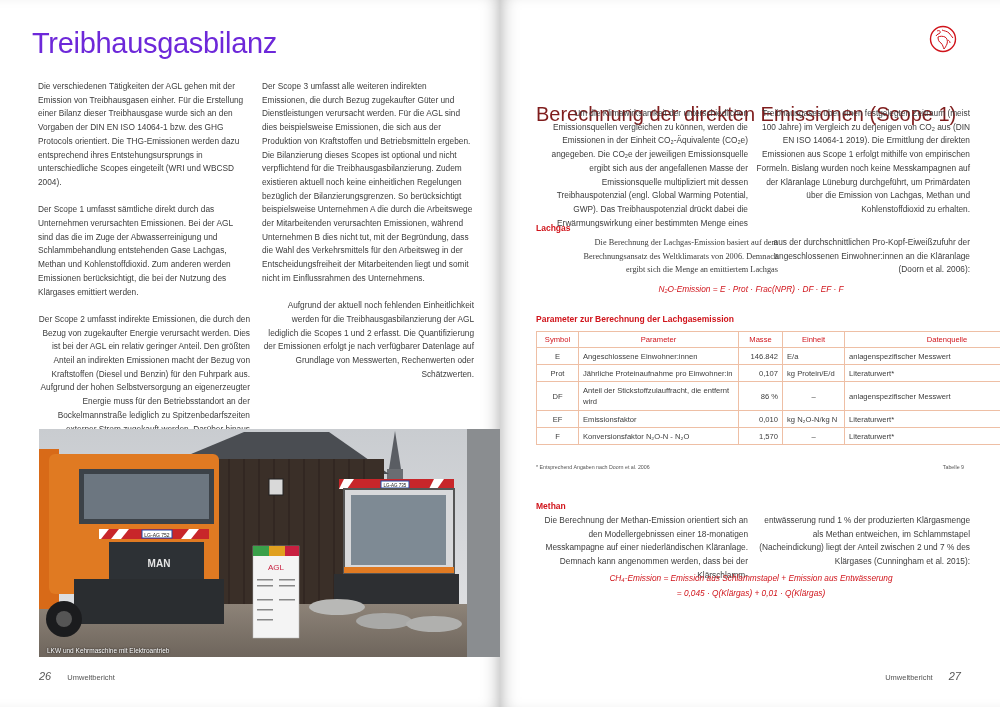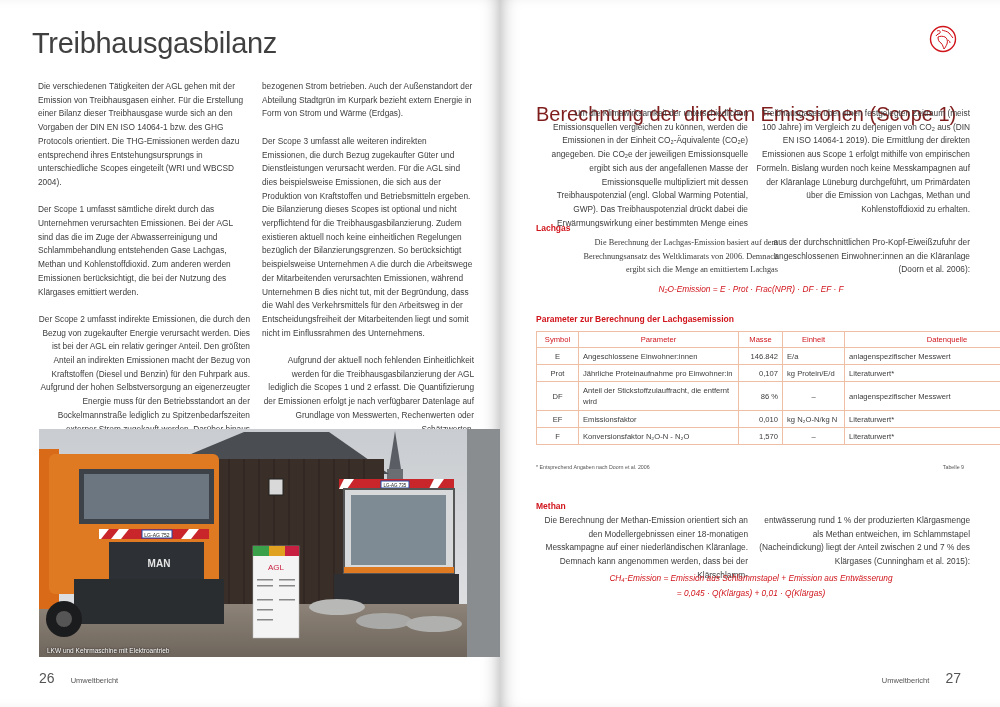--- a/index.html
+++ b/index.html
@@ -2,31 +2,31 @@
 <html><head>
 <meta charset="utf-8">
 <style>
   * { box-sizing: border-box; margin: 0; padding: 0; }
   html, body { width: 1000px; height: 707px; background: #3a3a3a; overflow: hidden; }
   body { font-family: "Liberation Sans", sans-serif; color: #3c3c3c; position: relative; }
   .spread { position: absolute; left: 0; top: 0; width: 1000px; height: 707px; display: flex; background: #fff; }
   .page { position: relative; width: 500px; height: 707px; background: #fff; }
   .page.left { box-shadow: inset -12px 0 18px -12px rgba(0,0,0,0.35); }
   .page.right { box-shadow: inset 12px 0 18px -12px rgba(0,0,0,0.35); }
-  .page-title { position: absolute; left: 32px; top: 27px; font-size: 29px; color: #404040; font-weight: normal; letter-spacing: -0.3px; }
+  .page-title { position: absolute; left: 32px; top: 27px; font-size: 29px; color: #6d28d9; font-weight: normal; letter-spacing: -0.3px; }
   .col { position: absolute; font-size: 8.3px; line-height: 13.7px; color: #3c3c3c; }
   .col p { margin-bottom: 13.7px; }
   .col p:last-child { margin-bottom: 0; text-align: right; }
   .col-l1 { left: 38px; top: 80px; width: 212px; }
   .col-l2 { left: 262px; top: 80px; width: 212px; }
   .photo { position: absolute; left: 39px; top: 429px; width: 480px; height: 228px; overflow: hidden; background: #8a8d90; }
   .photo svg { display: block; }
   .photo-caption { position: absolute; left: 8px; bottom: 3px; font-size: 6.5px; color: #fff; text-shadow: 0 0 2px #000; }
   .footer { position: absolute; top: 670px; font-size: 7.5px; color: #555; }
-  .footer .pnum { font-size: 14px; color: #555; }
+  .footer .pnum { font-size: 11px; color: #555; font-style: italic; }
   .footer-l { left: 39px; }
   .footer-l .pnum { margin-right: 14px; }
   .footer-r { right: 39px; }
   .footer-r .pnum { margin-left: 14px; }
   .globe { position: absolute; left: 928px; top: 24px; width: 30px; height: 30px; }
   .section-title { position: absolute; left: 536px; top: 79px; font-size: 20px; color: #7f1d1d; margin-top: 24px; }
   .col-r1 { left: 536px; top: 107px; width: 212px; }
   .col-r2 { left: 752px; top: 107px; width: 218px; }
   .subhead { position: absolute; font-size: 8.5px; color: #d0141b; font-weight: bold; }
   .formula { position: absolute; font-size: 8.3px; color: #d0141b; font-style: italic; text-align: center; }
@@ -50,21 +50,20 @@
   <div class="page left">
     <h1 class="page-title">Treibhausgasbilanz</h1>
 
     <div class="col col-l1">
       <p>Die verschiedenen Tätigkeiten der AGL gehen mit der Emission von Treibhausgasen einher. Für die Erstellung einer Bilanz dieser Treibhausgase wurde sich an den Vorgaben der DIN EN ISO 14064-1 bzw. des GHG Protocols orientiert. Die THG-Emissionen werden dazu entsprechend ihres Entstehungsursprungs in unterschiedliche Scopes eingeteilt (WRI und WBCSD 2004).</p>
       <p>Der Scope 1 umfasst sämtliche direkt durch das Unternehmen verursachten Emissionen. Bei der AGL sind das die im Zuge der Abwasserreinigung und Schlammbehandlung entstehenden Gase Lachgas, Methan und Kohlenstoffdioxid. Zum anderen werden Emissionen berücksichtigt, die bei der Nutzung des Klärgases emittiert werden.</p>
       <p>Der Scope 2 umfasst indirekte Emissionen, die durch den Bezug von zugekaufter Energie verursacht werden. Dies ist bei der AGL ein relativ geringer Anteil. Den größten Anteil an indirekten Emissionen macht der Bezug von Kraftstoffen (Diesel und Benzin) für den Fuhrpark aus. Aufgrund der hohen Selbstversorgung an eigenerzeugter Energie muss für den Betriebsstandort an der Bockelmannstraße lediglich zu Spitzenbedarfszeiten externer Strom zugekauft werden. Darüber hinaus werden die verschiedenen Pumpstationen im Stadtgebiet über extern</p>
     </div>
 
     <div class="col col-l2">
-      <p>bezogenen Strom betrieben. Auch der Außenstandort der Abteilung Stadtgrün im Kurpark bezieht extern Energie in Form von Strom und Wärme (Erdgas).</p>
       <p>Der Scope 3 umfasst alle weiteren indirekten Emissionen, die durch Bezug zugekaufter Güter und Dienstleistungen verursacht werden. Für die AGL sind dies beispielsweise Emissionen, die sich aus der Produktion von Kraftstoffen und Betriebsmitteln ergeben. Die Bilanzierung dieses Scopes ist optional und nicht verpflichtend für die Treibhausgasbilanzierung. Zudem existieren aktuell noch keine einheitlichen Regelungen bezüglich der Bilanzierungsgrenzen. So berücksichtigt beispielsweise Unternehmen A die durch die Arbeitswege der Mitarbeitenden verursachten Emissionen, während Unternehmen B dies nicht tut, mit der Begründung, dass die Wahl des Verkehrsmittels für den Arbeitsweg in der Entscheidungsfreiheit der Mitarbeitenden liegt und somit nicht im Einflussrahmen des Unternehmens.</p>
       <p>Aufgrund der aktuell noch fehlenden Einheitlichkeit werden für die Treibhausgasbilanzierung der AGL lediglich die Scopes 1 und 2 erfasst. Die Quantifizierung der Emissionen erfolgt je nach verfügbarer Datenlage auf Grundlage von Messwerten, Rechenwerten oder Schätzwerten.</p>
     </div>
 
     <div class="photo">
       <svg width="428" height="228" viewBox="0 0 428 228">
         <defs>
           <linearGradient id="sky" x1="0" y1="0" x2="0" y2="1">
             <stop offset="0" stop-color="#c9ccd0"></stop>
               <stop offset="1" stop-color="#e3e4e6"></stop>

